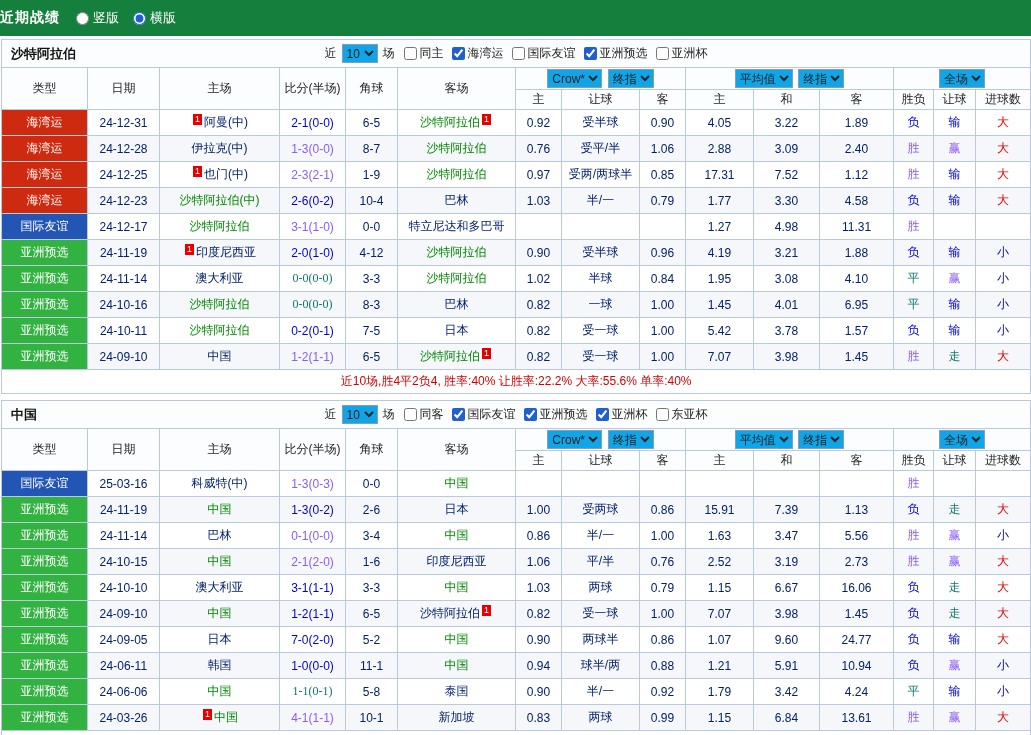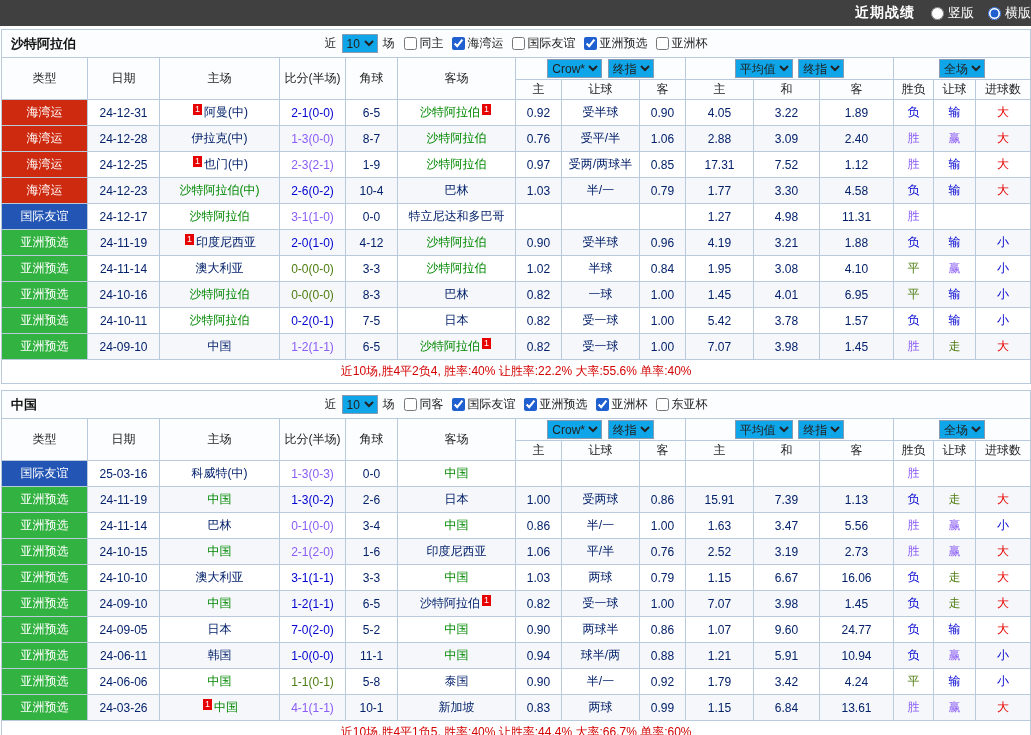--- a/index.html
+++ b/index.html
@@ -1,38 +1,38 @@
 <!DOCTYPE html>
 <html><head>
 <meta charset="utf-8">
 <style>
   *{box-sizing:border-box;}
   html,body{margin:0;padding:0;background:#fff;}
   body{width:1031px;font-family:"Liberation Sans","DejaVu Sans",sans-serif;}
-  .topbar{height:26px;background:#404040;display:flex;align-items:center;justify-content:flex-end;gap:16px;color:#fff;font-size:13px;}
+  .topbar{height:36px;background:#15803d;display:flex;align-items:center;justify-content:flex-start;gap:16px;color:#fff;font-size:13px;}
   .topbar .title{font-weight:bold;font-size:14px;letter-spacing:1px;}
   .topbar label{display:inline-flex;align-items:center;gap:4px;cursor:pointer;}
   input[type=checkbox],input[type=radio]{accent-color:#1f5fd0;width:13px;height:13px;margin:0;}
   .stats-table{width:1029px;margin:3px 1px 0;border-collapse:collapse;table-layout:fixed;font-size:12px;color:#04226b;}
   .stats-table th,.stats-table td{border:1px solid #b9cadd;text-align:center;white-space:nowrap;overflow:hidden;padding:0 1px;}
   thead th{font-weight:normal;color:#1d1d1d;background:#fcfdfe;}
   .filter-cell{height:28px;}
   .fbar{position:relative;display:flex;align-items:center;justify-content:center;gap:5px;height:100%;font-size:12px;color:#222;}
   .fbar .team{position:absolute;left:8px;font-weight:bold;font-size:13px;color:#111;}
   select{height:19px;font-size:12px;border:1px solid #8a9cb2;background:#0ea5e9;color:#222;vertical-align:middle;}
   .checks{display:inline-flex;align-items:center;gap:8px;margin-left:4px;}
   .checks label{display:inline-flex;align-items:center;gap:3px;cursor:pointer;}
   .hrow1 th{height:22px;}
   .hrow2 th{height:20px;}
   .grp select{margin:0 1px;max-width:47%;}
   tbody td{height:26px;}
   tbody tr:nth-child(even) td{background:#f5f7fa;}
   td.type-cell{padding:0;color:#fff;}
   .c-win{color:#8b5cf6;}
-  .c-draw{color:#4d7c0f;}
+  .c-draw{color:#0f766e;font-family:Liberation Serif, serif;}
   .c-loss{color:#0000d0;}
   .c-big{color:#e60000;}
   .c-small{color:#0000d0;}
   .green{color:#008800;}
   .nm{vertical-align:middle;text-align:center;}
   .card{display:inline-block;background:#e60000;color:#fff;font-style:normal;font-size:9px;line-height:11px;padding:0 2px;margin:0 2px;position:relative;top:-4px;}
   .summary td{height:24px;color:#d40000;font-size:12px;background:#fff;}
   .sec2{margin-top:6px;}
 </style>
 </head>

